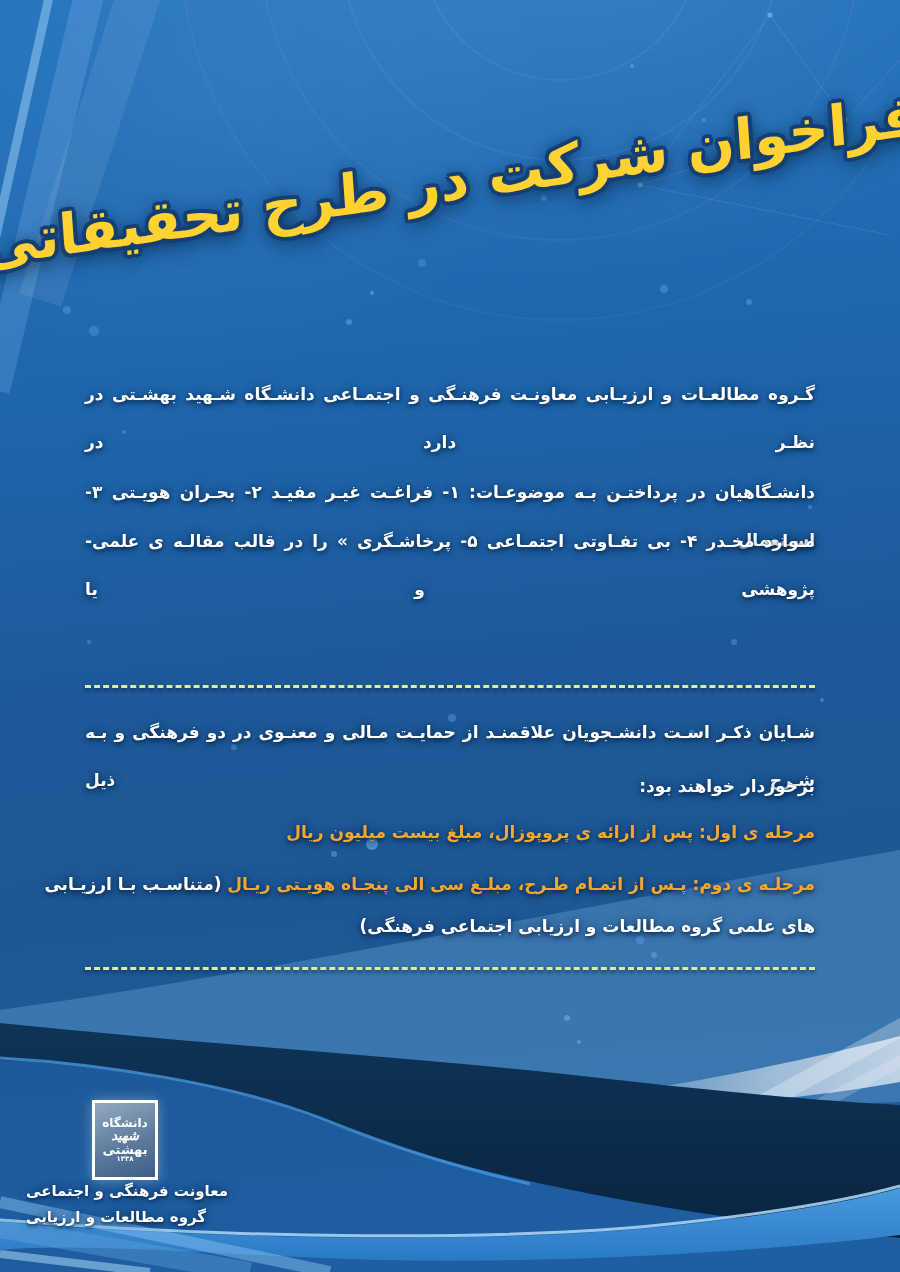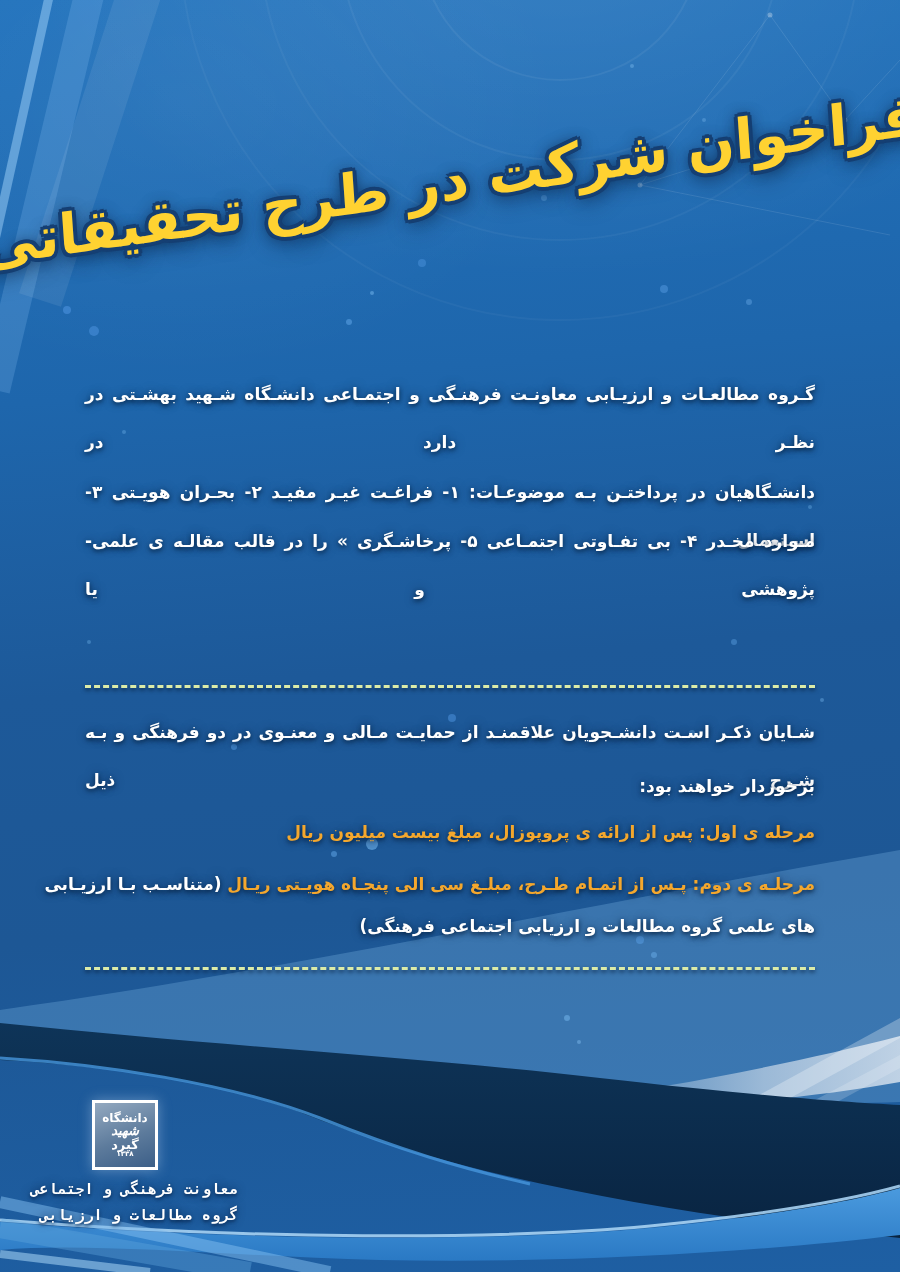--- a/index.html
+++ b/index.html
@@ -44,31 +44,31 @@
   .just{text-align:justify;text-align-last:justify;}
   .rt{text-align:right;white-space:nowrap;}
   .yellow{color:#f4a72d;}
   .white{color:#ffffff;}
   .footnote{font-size:20px;}
   .sep{position:absolute;left:85px;right:85px;height:10px;
     filter:drop-shadow(0 2px 2px rgba(6,30,62,.85));}
   .sep::before{content:"";position:absolute;left:0;right:0;top:3px;border-top:3px dashed #dbeba8;}
   .footer{position:absolute;inset:0;z-index:6;direction:rtl;}
   .logo-box{
-    position:absolute;left:92px;top:1100px;width:66px;height:70px;
+    position:absolute;left:92px;top:1100px;width:66px;height:80px;
     border:3px solid #fff;box-sizing:border-box;
     background:linear-gradient(160deg,#93a9c0 0%,#5d7b9c 55%,#3c5f88 100%);
     box-shadow:0 0 12px rgba(230,240,255,.35);
     display:flex;flex-direction:column;align-items:center;justify-content:center;
     color:#fff;font-weight:700;line-height:1.02;text-align:center;}
   .logo-w1{font-size:12px;} .logo-w2{font-size:13px;font-style:italic;} .logo-w3{font-size:13px;}
   .logo-year{font-size:7px;letter-spacing:1px;}
-  .org{position:absolute;left:26px;top:1178px;width:212px;text-align:right;
+  .org{position:absolute;left:26px;top:1178px;width:212px;text-align:left;
     color:#fff;font-size:15px;font-weight:700;line-height:26px;
-    text-shadow:0 0 8px rgba(10,40,80,.85),0 2px 3px rgba(10,40,80,.7);font-family:Liberation Mono, monospace;}
+    text-shadow:0 0 8px rgba(10,40,80,.85),0 2px 3px rgba(10,40,80,.7);}
 </style>
 </head>
 <body>
 
 <div class="page">
 
   <svg id="topDeco" class="deco" width="900" height="400" viewBox="0 0 900 400" aria-hidden="true">
     <circle cx="560" cy="-60" r="140" fill="none" stroke="rgba(255,255,255,.06)" stroke-width="2"></circle>
     <circle cx="560" cy="-60" r="220" fill="none" stroke="rgba(255,255,255,.05)" stroke-width="2"></circle>
     <circle cx="560" cy="-60" r="300" fill="none" stroke="rgba(255,255,255,.045)" stroke-width="2"></circle>
@@ -139,21 +139,21 @@
     <div class="line rt" style="top:902px">های علمی گروه مطالعات و ارزیابی اجتماعی فرهنگی)</div>
 
     <div class="sep" style="top:964px"></div>
 
   </div>
 
   <div class="footer">
     <div class="logo-box">
       <span class="logo-w1">دانشگاه</span>
       <span class="logo-w2">شهید</span>
-      <span class="logo-w3">گیرد</span>
+      <span class="logo-w3">بهشتی</span>
       <span class="logo-year">۱۳۳۸</span>
     </div>
     <div class="org">
       <div>معاونت فرهنگی و اجتماعی</div>
       <div>گروه مطالعات و ارزیابی</div>
     </div>
   </div>
 
 </div>
 

